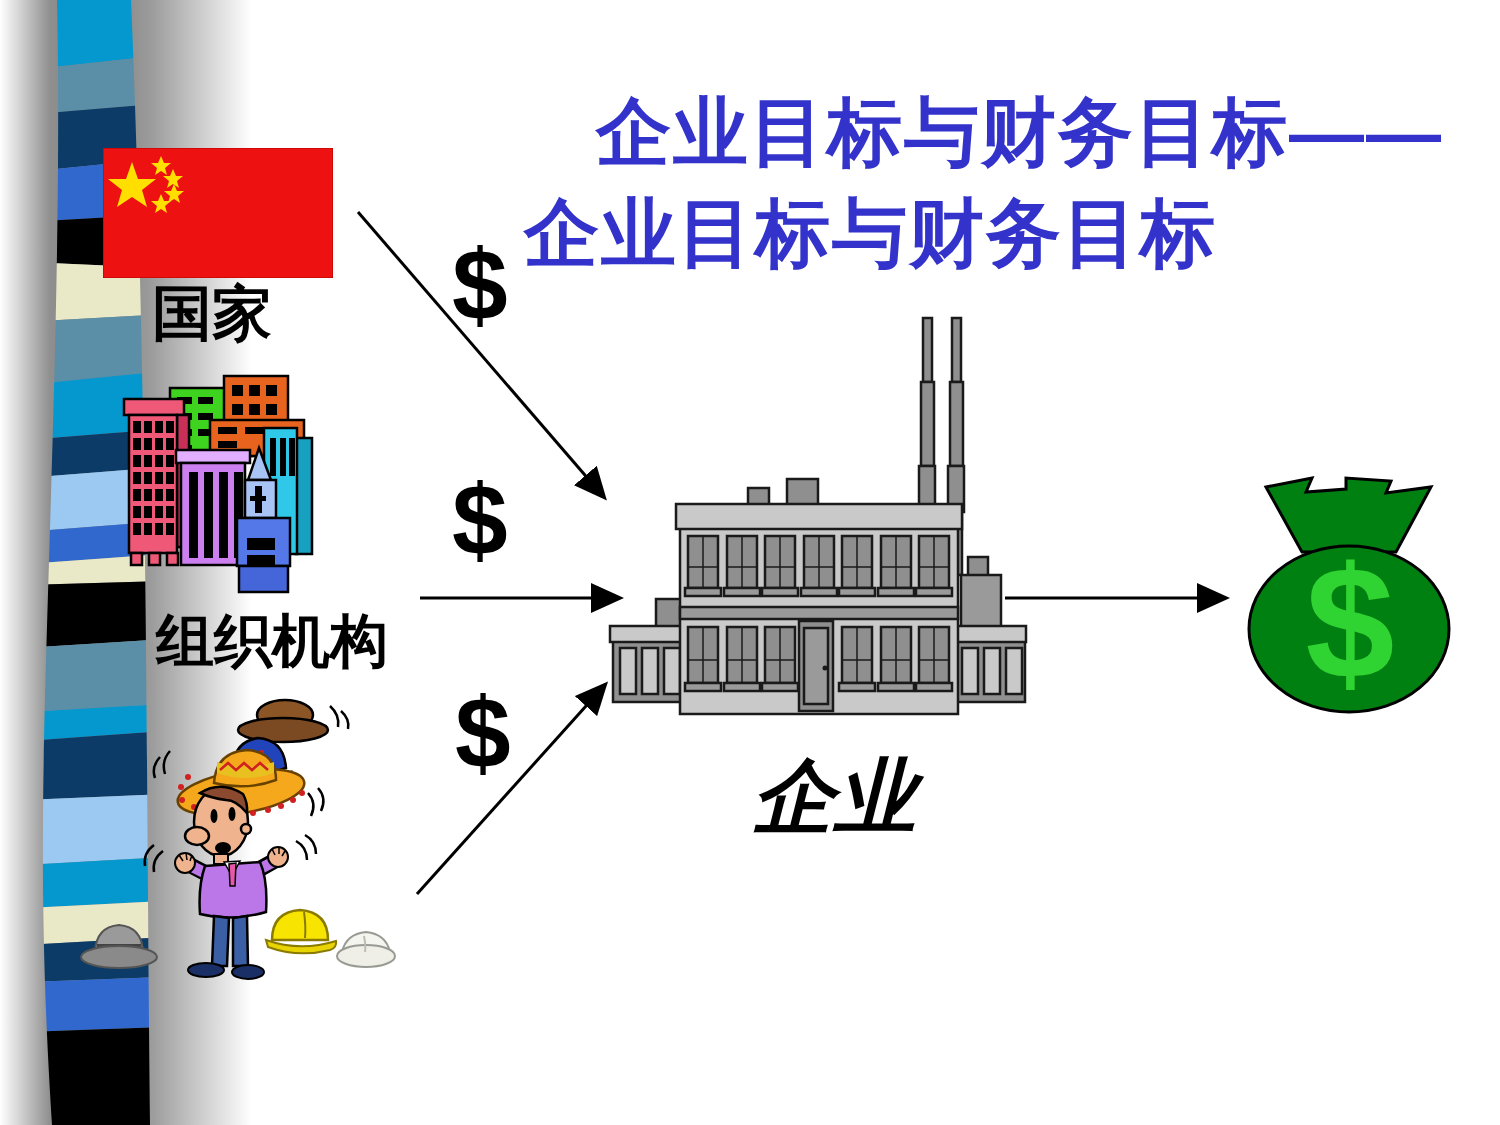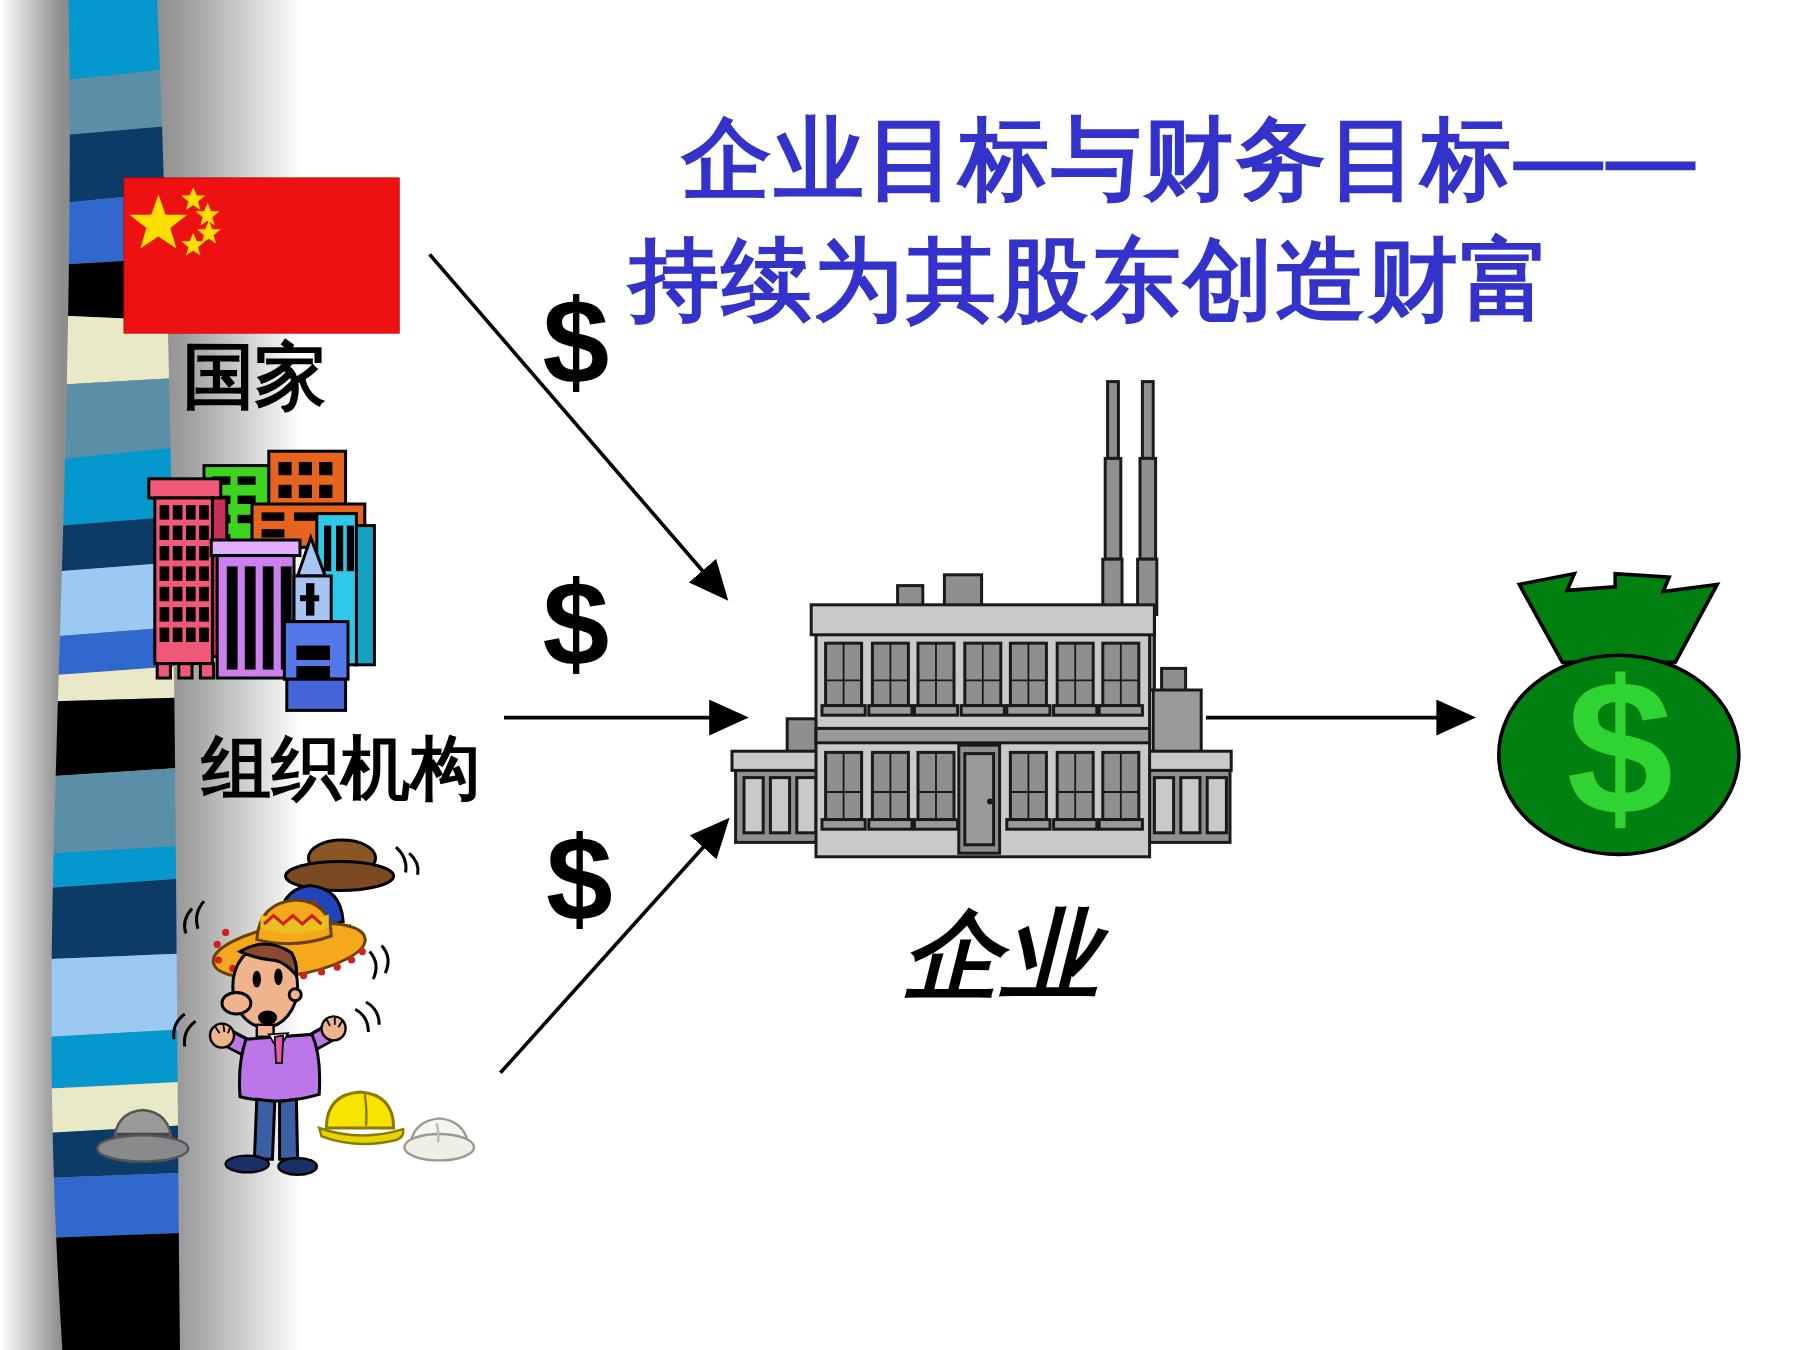--- a/index.html
+++ b/index.html
@@ -3,25 +3,25 @@
 <meta charset="utf-8">
 <style>
   html,body{margin:0;padding:0;background:#fff;}
   .slide{position:relative;width:1500px;height:1125px;background:#ffffff;overflow:hidden;
          font-family:"Liberation Sans",sans-serif;}
   .shade{position:absolute;left:0;top:0;width:258px;height:1125px;
          background:linear-gradient(90deg,#ffffff 0px,#8f8f8f 50px,#7e7e7e 100px,#9c9c9c 152px,#ffffff 252px);}
   .abs{position:absolute;}
   .title-line{position:absolute;color:#3333CC;font-weight:bold;font-size:75px;line-height:1;
               letter-spacing:2px;white-space:nowrap;}
-  #title1{left:568px;top:95px;}
+  #title1{left:596px;top:95px;}
   #title2{left:524px;top:196px;}
   .black-label{position:absolute;color:#000;font-weight:bold;line-height:1;white-space:nowrap;}
   #lbl-nation{left:152px;top:284px;font-size:60px;}
-  #lbl-org{left:168px;top:612px;font-size:58px;}
+  #lbl-org{left:156px;top:612px;font-size:58px;}
   #lbl-private{left:192px;top:988px;font-size:74px;}
   #lbl-enterprise{left:752px;top:756px;font-size:82px;font-style:italic;}
   .dollar{position:absolute;color:#000;font-weight:bold;font-size:100px;line-height:1;}
   #dollar1{left:452px;top:235px;}
   #dollar2{left:452px;top:470px;}
   #dollar3{left:455px;top:683px;}
   svg{display:block;}
   .overlay{position:absolute;left:0;top:0;pointer-events:none;}
 </style>
 </head>
@@ -57,21 +57,21 @@
       <polygon points="25,800 165,794 165,857 25,865" fill="#9CC9F2"></polygon>
       <polygon points="25,865 165,857 165,901 25,908" fill="#0598CE"></polygon>
       <polygon points="25,908 165,901 165,937 25,945" fill="#E9E9C8"></polygon>
       <polygon points="25,945 165,937 165,977 25,982" fill="#0B3B66"></polygon>
       <polygon points="25,982 165,977 165,1027 25,1032" fill="#3168CE"></polygon>
       <polygon points="25,1032 165,1027 165,1125 25,1125" fill="#000000"></polygon>
     </g>
   </svg>
 
   <div class="title-line" id="title1">企业目标与财务目标——</div>
-  <div class="title-line" id="title2">持续为其股东创造财富</div>
+  <div class="title-line" id="title2">企业目标与财务目标</div>
 
   <svg class="abs" style="left:103px;top:148px" width="230" height="130" viewBox="0 0 230 130">
     <rect x="0" y="0" width="230" height="130" fill="#EE1111" stroke="#B00000" stroke-width="1"></rect>
     <g fill="#FFDE00">
       <path d="M29,14 L35,31 L53,31 L39,42 L44,59 L29,49 L14,59 L19,42 L5,31 L23,31 Z"></path>
       <path d="M58,8 L61,15 L68,15 L62,20 L64,27 L58,23 L52,27 L54,20 L48,15 L55,15 Z"></path>
       <path d="M70,21 L73,28 L80,28 L74,33 L76,40 L70,36 L64,40 L66,33 L60,28 L67,28 Z"></path>
       <path d="M71,36 L74,43 L81,43 L75,48 L77,55 L71,51 L65,55 L67,48 L61,43 L68,43 Z"></path>
       <path d="M58,46 L61,53 L68,53 L62,58 L64,65 L58,61 L52,65 L54,58 L48,53 L55,53 Z"></path>
     </g>

